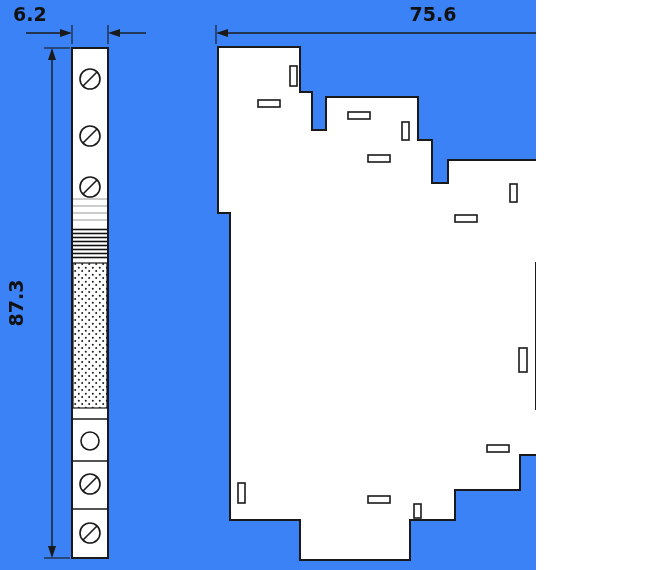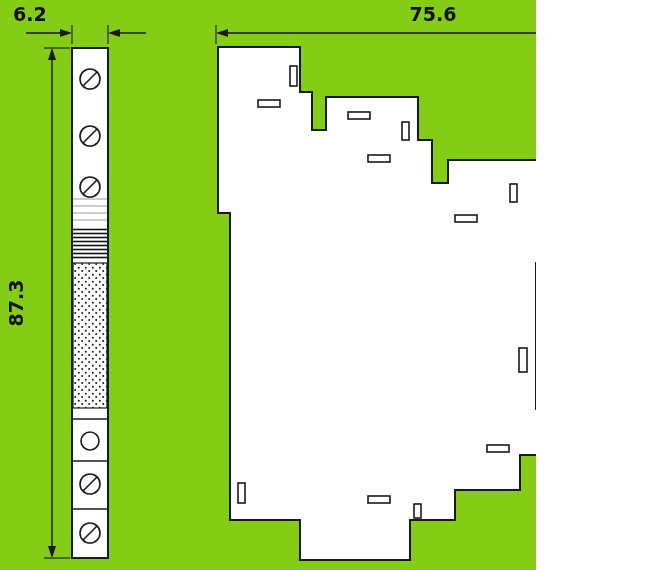--- a/index.html
+++ b/index.html
@@ -4,21 +4,21 @@
 <style>
   html, body {
     margin: 0;
     padding: 0;
     background: #ffffff;
   }
   .canvas {
     position: relative;
     width: 536px;
     height: 570px;
-    background: #84cc16;
+    background: #3b82f6;
     overflow: hidden;
     font-family: "DejaVu Sans", sans-serif;
   }
   svg text {
     font-family: "DejaVu Sans", "Liberation Sans", sans-serif;
     font-weight: bold;
     font-size: 19px;
     fill: #111111;
   }
   .outline { fill: #ffffff; stroke: #1a1a1a; stroke-width: 2; stroke-linejoin: miter; }

